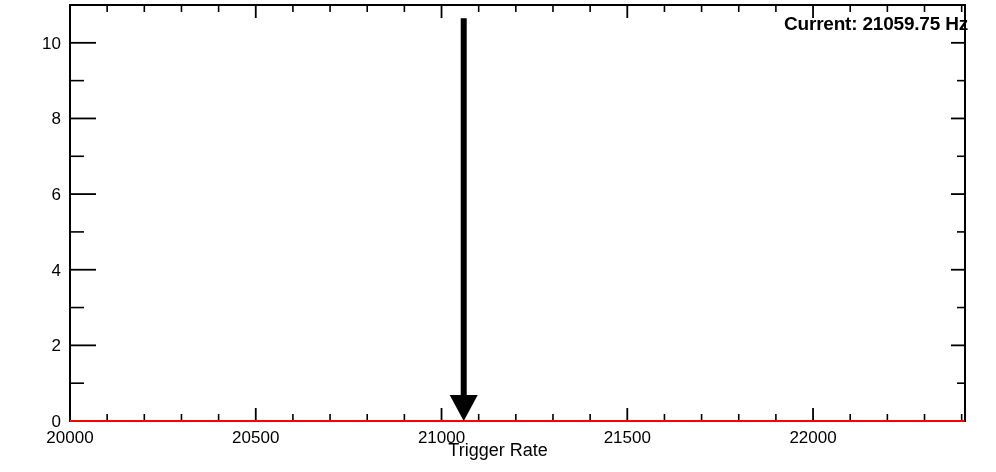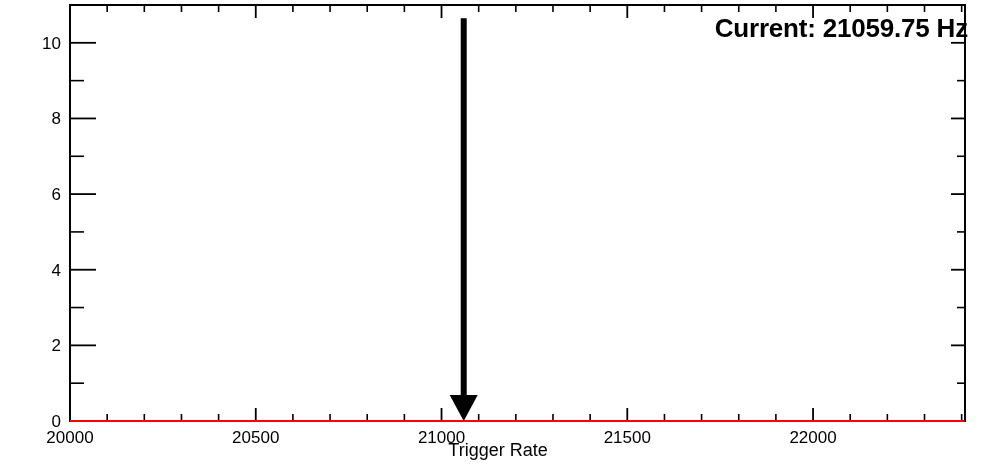--- a/index.html
+++ b/index.html
@@ -21,21 +21,21 @@
     top: 0;
     width: 996px;
     height: 472px;
     display: block;
   }
   .stat-label {
     position: absolute;
     right: 28px;
     top: 13px;
     font-family: "Liberation Sans", sans-serif;
-    font-size: 26px;
+    font-size: 19px;
     font-weight: bold;
     color: #000000;
     white-space: nowrap;
     letter-spacing: -0.2px;
   }
   .axis-title-x {
     position: absolute;
     left: 0;
     top: 440px;
     width: 996px;

